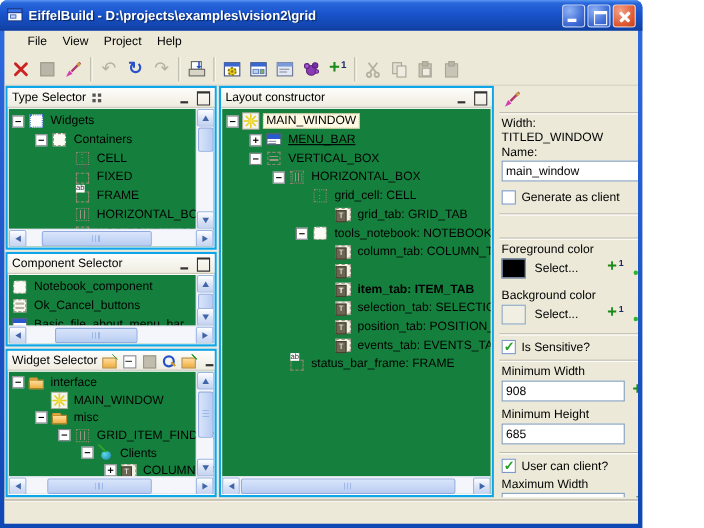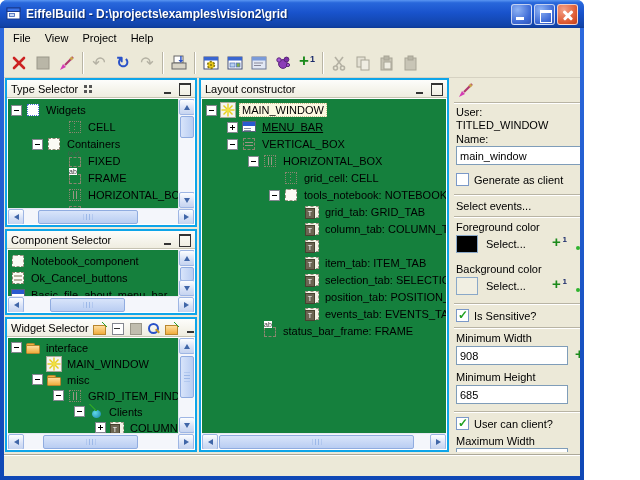--- a/index.html
+++ b/index.html
@@ -26,21 +26,21 @@
   .tb-max::before { content:""; position:absolute; left:5px; top:5px; width:10px; height:9px;
     border:1px solid #fff; border-top:3px solid #fff; }
   .tb-close::before,.tb-close::after { content:""; position:absolute; left:4px; top:9px;
     width:12px; height:2.5px; background:#fff; border-radius:1px; }
   .tb-close::before { transform:rotate(45deg); } .tb-close::after { transform:rotate(-45deg); }
 
   
   .winbody { position:absolute; top:28px; left:4px; right:4px; bottom:4px;
     background:#ECE9D8; overflow:hidden; }
 
-  .menubar { position:absolute; top:0; left:0; right:0; height:20px; display:flex; align-items:center; padding-left:2px; }
+  .menubar { position:absolute; top:0; left:0; right:0; height:20px; display:flex; align-items:center; padding-left:14px; }
   .menu-item { padding:2px 7px 3px; cursor:default; }
 
   .toolbar { position:absolute; top:20px; left:0; right:0; height:30px; display:flex; align-items:center;
     padding-left:3px; border-bottom:1px solid #d6d2c2; }
   .tbi { width:24px; height:24px; display:flex; align-items:center; justify-content:center; position:relative; }
   .vsep { width:2px; height:22px; border-left:1px solid #b9b5a4; border-right:1px solid #fff; margin:0 3px; }
   .glyph-gray { color:#b4b1a3; font-size:16px; line-height:1; }
   .glyph-blue { color:#2a52c8; font-size:16px; line-height:1; font-weight:bold; }
   .plus1 { position:relative; width:18px; height:16px; }
   .plus1::before { content:"+"; position:absolute; left:1px; top:-4px; color:#1b8a1b; font-size:17px; font-weight:bold; }
@@ -314,29 +314,29 @@
         <span class="ph-btn ph-min"></span>
         <span class="ph-btn ph-max"></span>
       </div>
       <div class="panel-body">
         <div style="padding:2px 0 0 2px;">
           <div class="trow" style="padding-left:1px;">
             <span class="exp"></span>
             <span class="ic ic-widgets"></span>
             <span class="tlabel">Widgets</span>
           </div>
+          <div class="trow" style="padding-left:22px;">
+            <span class="exp"></span>
+            <span class="ic ic-containers"></span>
+            <span class="tlabel">Containers</span>
+          </div>
           <div class="trow" style="padding-left:43px;">
             <span class="exp-sp"></span>
               <span class="ic ic-cell"></span>
             <span class="tlabel">CELL</span>
-          </div>
-          <div class="trow" style="padding-left:22px;">
-            <span class="exp"></span>
-            <span class="ic ic-containers"></span>
-            <span class="tlabel">Containers</span>
           </div>
           <div class="trow" style="padding-left:43px;">
             <span class="exp-sp"></span>
               <span class="ic ic-fixed"></span>
             <span class="tlabel">FIXED</span>
           </div>
           <div class="trow" style="padding-left:43px;">
             <span class="exp-sp"></span>
               <span class="ic ic-frame"></span>
             <span class="tlabel">FRAME</span>
@@ -544,40 +544,40 @@
           <div class="trow" style="padding-left:43px;">
             <span class="exp"></span>
             <span class="ic ic-hbox"></span>
             <span class="tlabel">HORIZONTAL_BOX</span>
           </div>
           <div class="trow" style="padding-left:64px;">
             <span class="exp-sp"></span>
               <span class="ic ic-cell"></span>
             <span class="tlabel">grid_cell: CELL</span>
           </div>
+          <div class="trow" style="padding-left:85px;">
+            <span class="exp-sp"></span>
+              <span class="ic ic-tab"></span>
+            <span class="tlabel">grid_tab: GRID_TAB</span>
+          </div>
           <div class="trow" style="padding-left:64px;">
             <span class="exp"></span>
             <span class="ic ic-notebook"></span>
             <span class="tlabel">tools_notebook: NOTEBOOK</span>
           </div>
           <div class="trow" style="padding-left:85px;">
             <span class="exp-sp"></span>
               <span class="ic ic-tab"></span>
-            <span class="tlabel">grid_tab: GRID_TAB</span>
+            <span class="tlabel">column_tab: COLUMN_TAB</span>
           </div>
           <div class="trow" style="padding-left:85px;">
             <span class="exp-sp"></span>
               <span class="ic ic-tab"></span>
-            <span class="tlabel">column_tab: COLUMN_TAB</span>
-          </div>
-          <div class="trow" style="padding-left:85px;">
-            <span class="exp-sp"></span>
-              <span class="ic ic-tab"></span>
-          </div>
-          <div class="trow" style="padding-left:85px;">
+          </div>
+          <div class="trow" style="padding-left:85px;font-weight:bold;">
             <span class="exp-sp"></span>
               <span class="ic ic-tab"></span>
             <span class="tlabel">item_tab: ITEM_TAB</span>
           </div>
           <div class="trow" style="padding-left:85px;">
             <span class="exp-sp"></span>
               <span class="ic ic-tab"></span>
             <span class="tlabel">selection_tab: SELECTION_TAB</span>
           </div>
           <div class="trow" style="padding-left:85px;">
@@ -613,32 +613,31 @@
     <div class="props">
       <span class="tbi" style="position:absolute; left:2px; top:0;">
         <svg width="18" height="18" viewBox="0 0 18 18">
             <line x1="7" y1="11" x2="15" y2="3" stroke="#b0366e" stroke-width="2.2"></line>
             <polygon points="2,16 8,13 5,10" fill="#d43bb4"></polygon>
             <rect x="12" y="3" width="3" height="3" fill="#c8a24a" transform="rotate(45 13.5 4.5)"></rect>
           </svg>
       </span>
       <div class="hsep" style="top:24px; right:2px;"></div>
 
-      <div class="prow plabel" style="top:28px;">User:</div>
+      <div class="prow plabel" style="top:28px;">Width:</div>
       <div class="prow plabel" style="top:41px;">TITLED_WINDOW</div>
       <div class="prow plabel" style="top:55px;">Name:</div>
       <input class="txt prow" style="top: 68px; width: 158px;" value="main_window">
 
       <div class="prow cbrow" style="top:95px;">
         <span class="cb"></span>
         <span class="plabel">Generate as client</span>
       </div>
 
       <div class="hsep" style="top:116px;"></div>
-      <div class="prow plabel" style="top:122px;">Select events...</div>
       <div class="hsep" style="top:138px;"></div>
 
       <div class="prow plabel" style="top:143px;">Foreground color</div>
       <div class="prow" style="top:157px; display:flex; align-items:center; gap:8px;">
         <span class="swatch" style="background:#000;"></span>
         <span class="plabel" style="flex:1;">Select...</span>
         <span class="p1"></span>
         <span class="nodes"></span>
         <span class="eraser"></span>
       </div>

